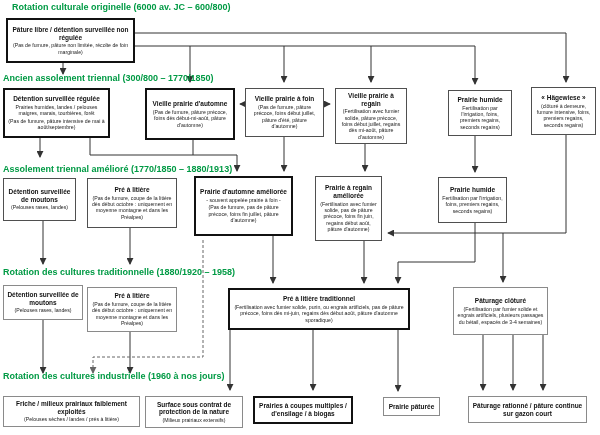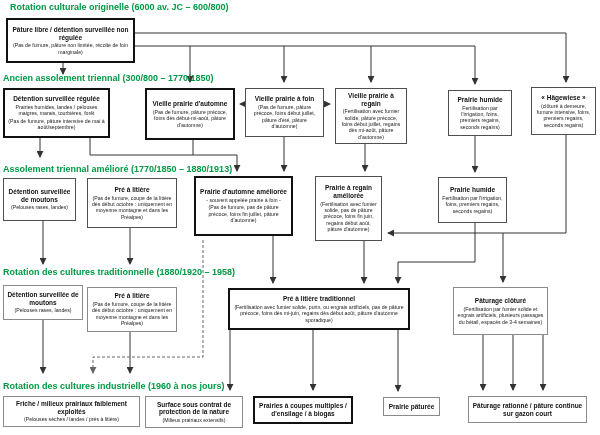--- a/index.html
+++ b/index.html
@@ -31,22 +31,22 @@
   #c5{left:438px;top:177px;width:69px;height:46px;}
   #d1{left:3px;top:285px;width:80px;height:35px;}
   #d2{left:87px;top:287px;width:90px;height:45px;}
   #d3{left:228px;top:288px;width:182px;height:42px;}
   #d4{left:453px;top:287px;width:95px;height:48px;}
   #e1{left:3px;top:396px;width:137px;height:31px;}
   #e2{left:145px;top:396px;width:98px;height:32px;}
   #e3{left:253px;top:396px;width:100px;height:28px;}
   #e4{left:383px;top:397px;width:57px;height:19px;}
   #e5{left:468px;top:396px;width:119px;height:27px;}
-  #t1{left:10px;top:2px;} #t2{left:3px;top:73px;} #t3{left:3px;top:164px;}
-  #t4{left:3px;top:267px;} #t5{left:3px;top:381px;}
+  #t1{left:0;top:2px;padding-left:12px;} #t2{left:3px;top:73px;} #t3{left:3px;top:164px;}
+  #t4{left:3px;top:267px;} #t5{left:3px;top:371px;}
 </style>
 </head>
 <body>
 
 <div class="canvas">
 
   <svg class="wires" width="600" height="435">
     <defs>
       <marker id="ah" viewBox="0 0 8 8" refX="7" refY="4" markerWidth="7" markerHeight="7" orient="auto">
         <path d="M0,0 L8,4 L0,8 z" fill="var(--line,#333)"></path>

